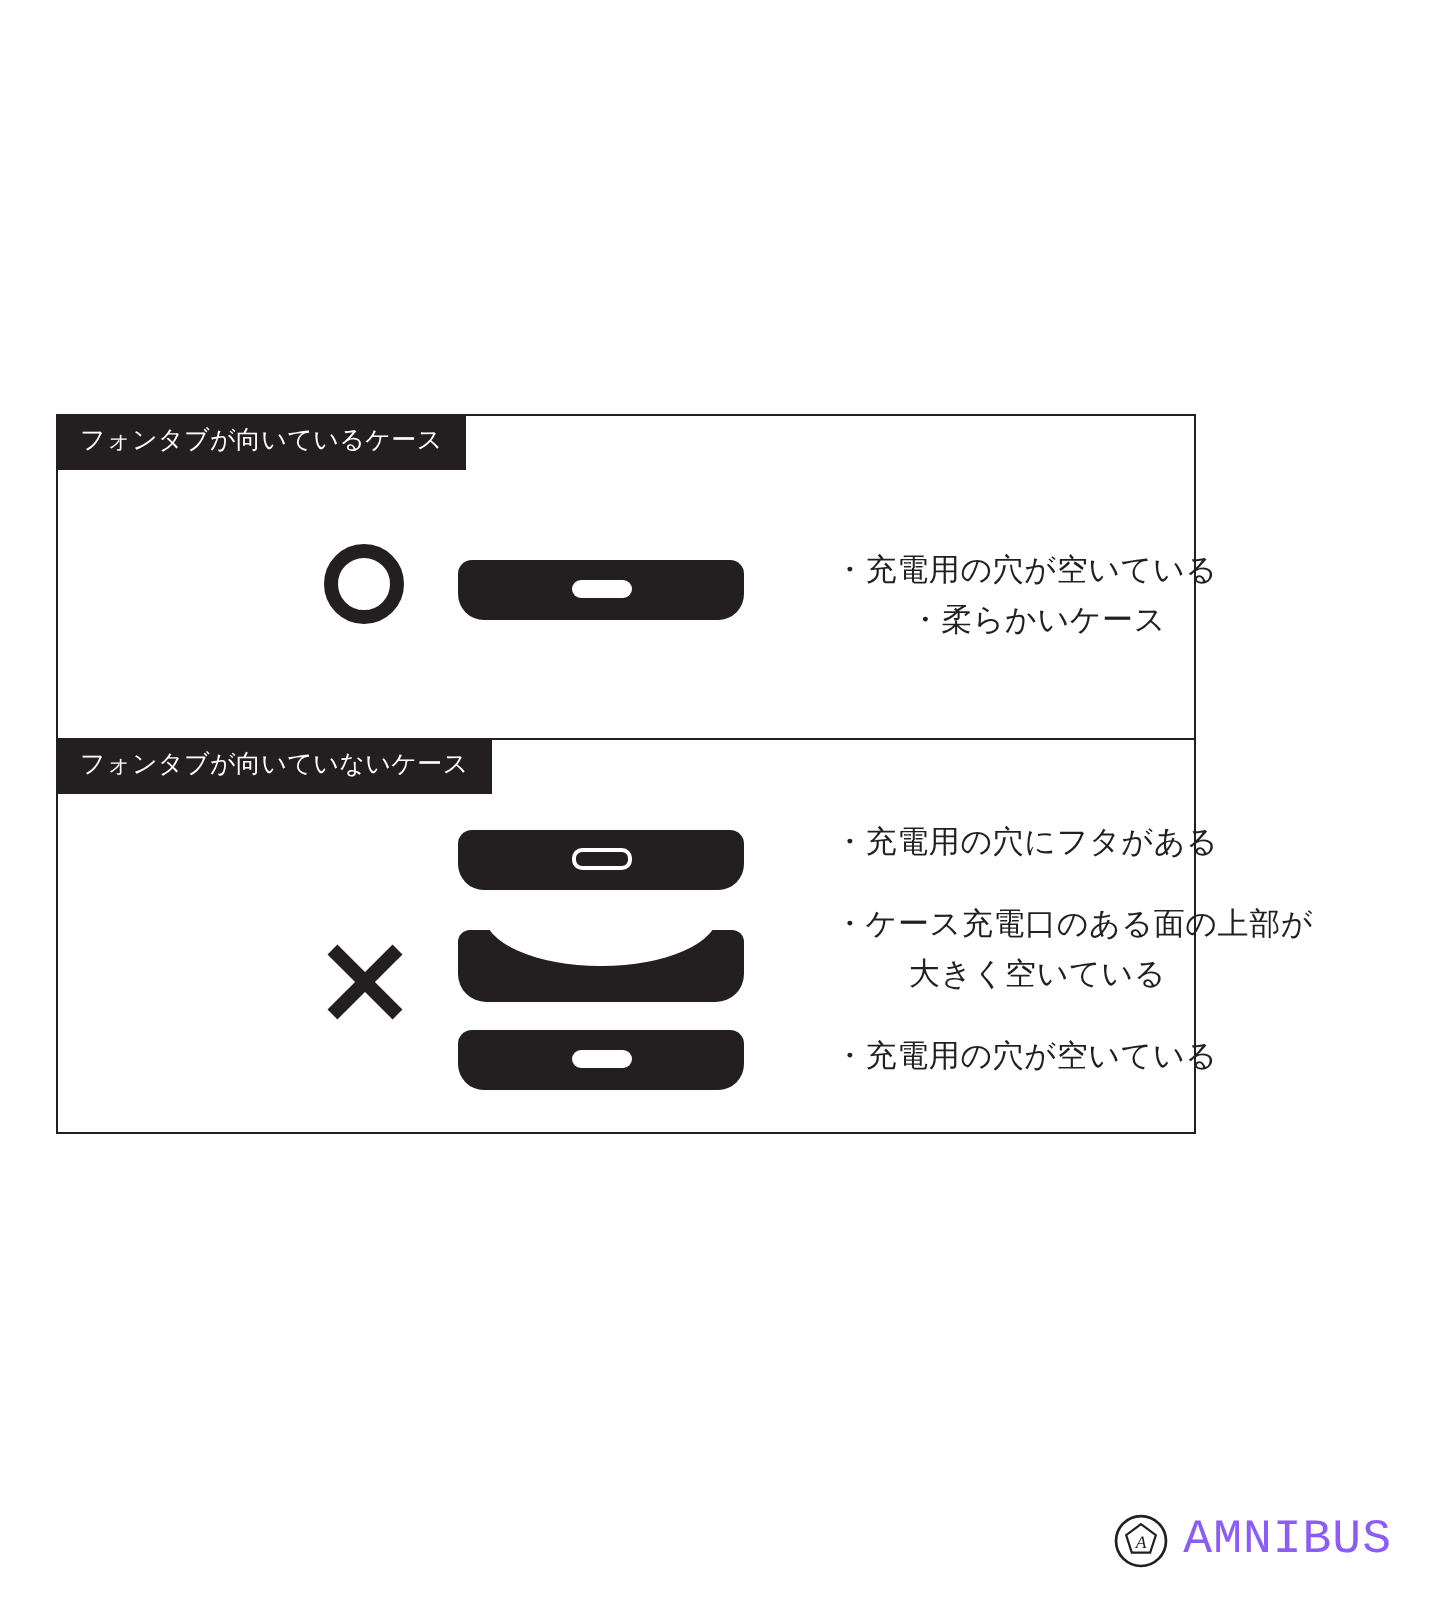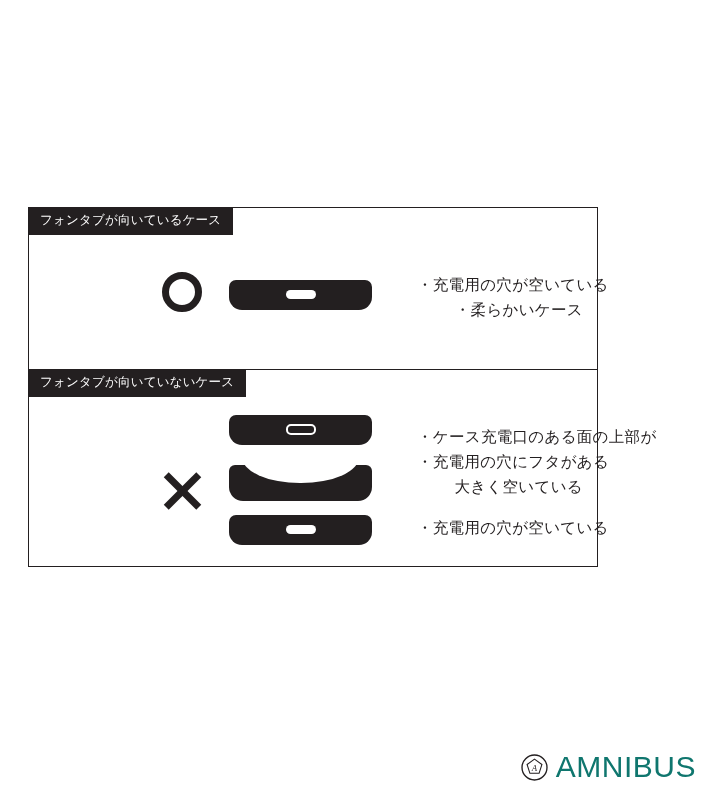--- a/index.html
+++ b/index.html
@@ -186,24 +186,24 @@
     display: flex;
     align-items: center;
     gap: 8px;
   }
   .logo .emblem {
     width: 27px;
     height: 27px;
     flex: none;
   }
   .logo .wordmark {
-    font-size: 30px;
+    font-size: 24px;
     letter-spacing: 0.5px;
-    color: #0f766e;
-    font-family: Liberation Sans, sans-serif;
+    color: #8b5cf6;
+    font-family: Liberation Mono, monospace;
   }
 </style>
 </head>
 <body>
 
 <div class="diagram">
 
   <div class="row row-ok">
     <div class="tag">フォンタブが向いているケース</div>
 
@@ -243,22 +243,22 @@
       </div>
     </div>
 
     <div class="case-art" style="top:145px;">
       <div class="slab">
         <span class="slot"></span>
       </div>
     </div>
 
     <div class="notes" style="top:40px;">
+      <span class="note">・充電用の穴にフタがある</span>
       <span class="note" style="margin-top:16px;">・ケース充電口のある面の上部が</span>
-      <span class="note">・充電用の穴にフタがある</span>
       <span class="indent">大きく空いている</span>
       <span class="note" style="margin-top:16px;">・充電用の穴が空いている</span>
     </div>
   </div>
 </div>
 
 <div class="logo">
   <svg class="emblem" viewBox="0 0 40 40">
     <circle cx="20" cy="20" r="18.5" fill="none" stroke="#231f20" stroke-width="2"></circle>
     <polygon points="20,7.5 31,15.6 26.8,28.6 13.2,28.6 9,15.6" fill="none" stroke="#231f20" stroke-width="1.6"></polygon>

